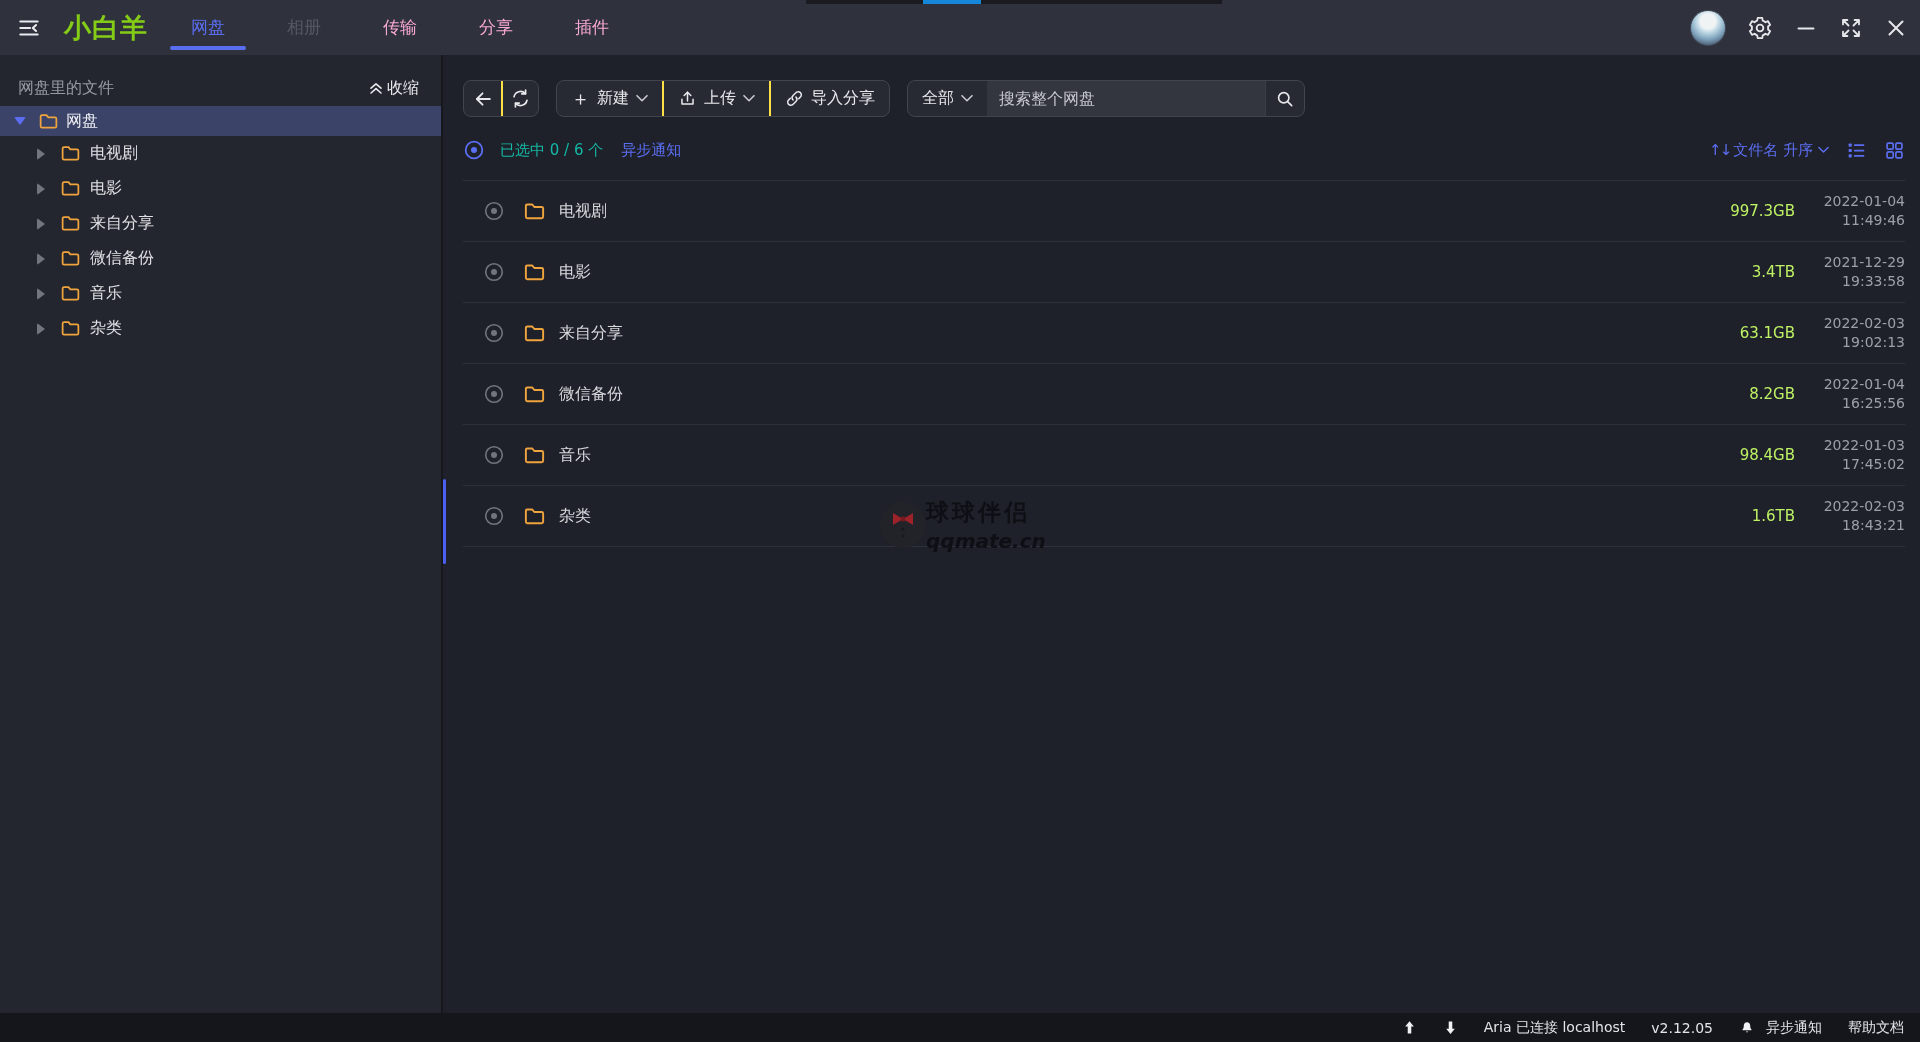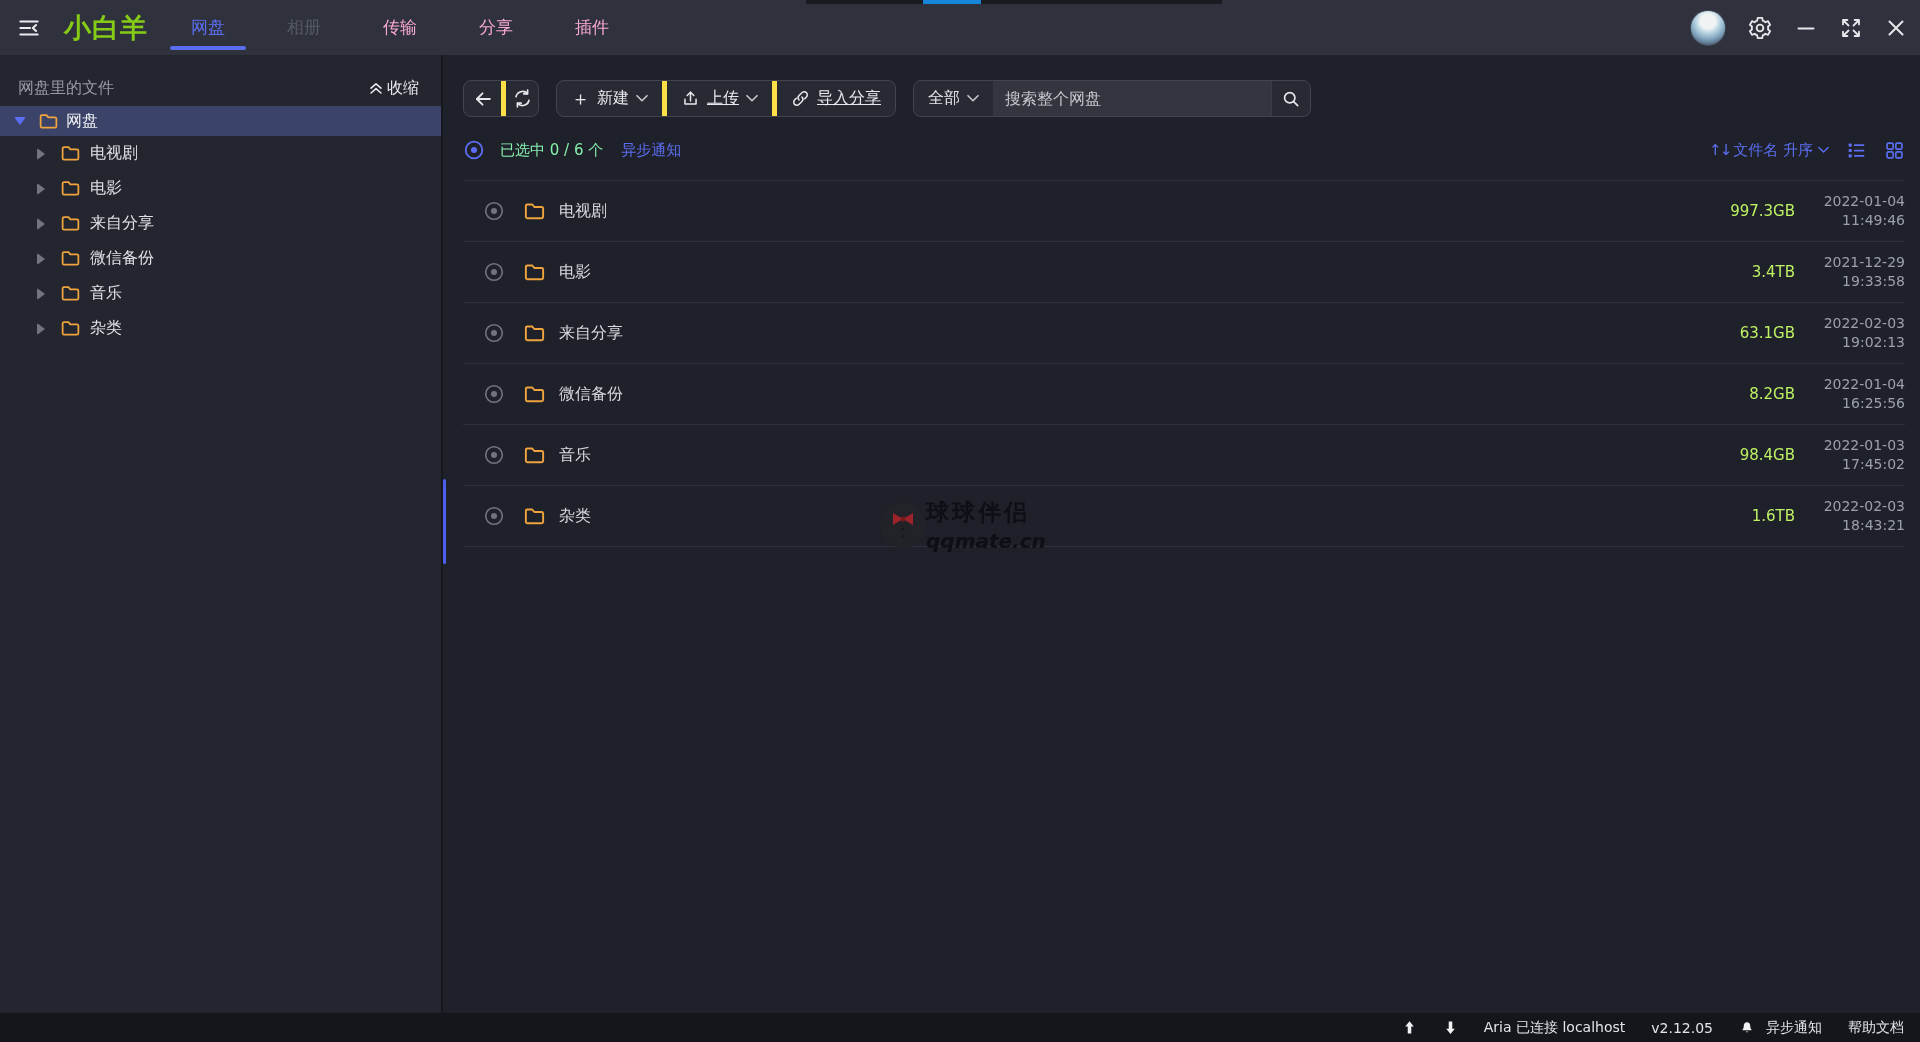--- a/index.html
+++ b/index.html
@@ -57,28 +57,28 @@
   .tree-root .folder-svg{margin-left:12px;}
   .tree-child{height:35px;display:flex;align-items:center;padding-left:37px;cursor:pointer;}
   .tree-child .folder-svg{margin-left:15px;}
   .tree-child .label{margin-left:9px;font-size:16px;color:#dfe1e5;}
   
   .main{flex:1;position:relative;background:var(--main-bg);display:flex;flex-direction:column;}
   .toolbar{margin:25px 15px 0 20px;display:flex;gap:17px;height:37px;flex:none;}
   .tgroup{display:flex;align-items:stretch;border:1px solid #42444e;border-radius:8px;background:#282a33;overflow:hidden;}
   .tbtn{display:flex;align-items:center;gap:7px;padding:0 14px;font-size:16px;color:#e7e8eb;cursor:pointer;white-space:nowrap;}
   .tbtn.icon-only{width:37px;justify-content:center;padding:0;}
-  .tgroup .tbtn + .tbtn{border-left:5px solid #fde047;text-decoration:underline;}
+  .tgroup .tbtn + .tbtn{border-left:2px solid #fde047;}
   .plus-glyph{font-size:19px;line-height:1;color:#e7e8eb;}
   .search-input{width:278px;background:#34363f;border:none;outline:none;color:#cfd0d6;font-size:16px;padding:0 12px;font-family:inherit;}
   .search-input::placeholder{color:#c6c8ce;}
   .search-btn{width:39px;display:flex;align-items:center;justify-content:center;border-left:1px solid #3a3c46;cursor:pointer;}
   
   .selection-bar{margin:17px 15px 0 20px;height:32px;display:flex;align-items:center;flex:none;}
-  .sel-text{margin-left:15px;font-size:15px;color:#86efac;white-space:nowrap;}
+  .sel-text{margin-left:15px;font-size:15px;color:#14b8a6;white-space:nowrap;}
   .range-link{margin-left:18px;font-size:15px;color:var(--accent);cursor:pointer;white-space:nowrap;}
   .sort-area{margin-left:auto;display:flex;align-items:center;gap:17px;color:var(--accent);}
   .sort-btn{display:flex;align-items:center;font-size:15px;gap:1px;cursor:pointer;white-space:nowrap;}
   .updown{font-size:15px;letter-spacing:-2px;margin-right:2px;}
   
   .file-list{margin:14px 15px 0 20px;border-top:1px solid #2e303a;flex:none;}
   .file-row{height:61px;display:flex;align-items:center;border-bottom:1px solid #2e303a;cursor:pointer;}
   .file-row .row-radio{margin-left:20px;flex:none;display:flex;}
   .file-row .folder-svg{margin-left:18px;flex:none;}
   .file-name{margin-left:13px;font-size:16px;color:#d9dade;white-space:nowrap;}

